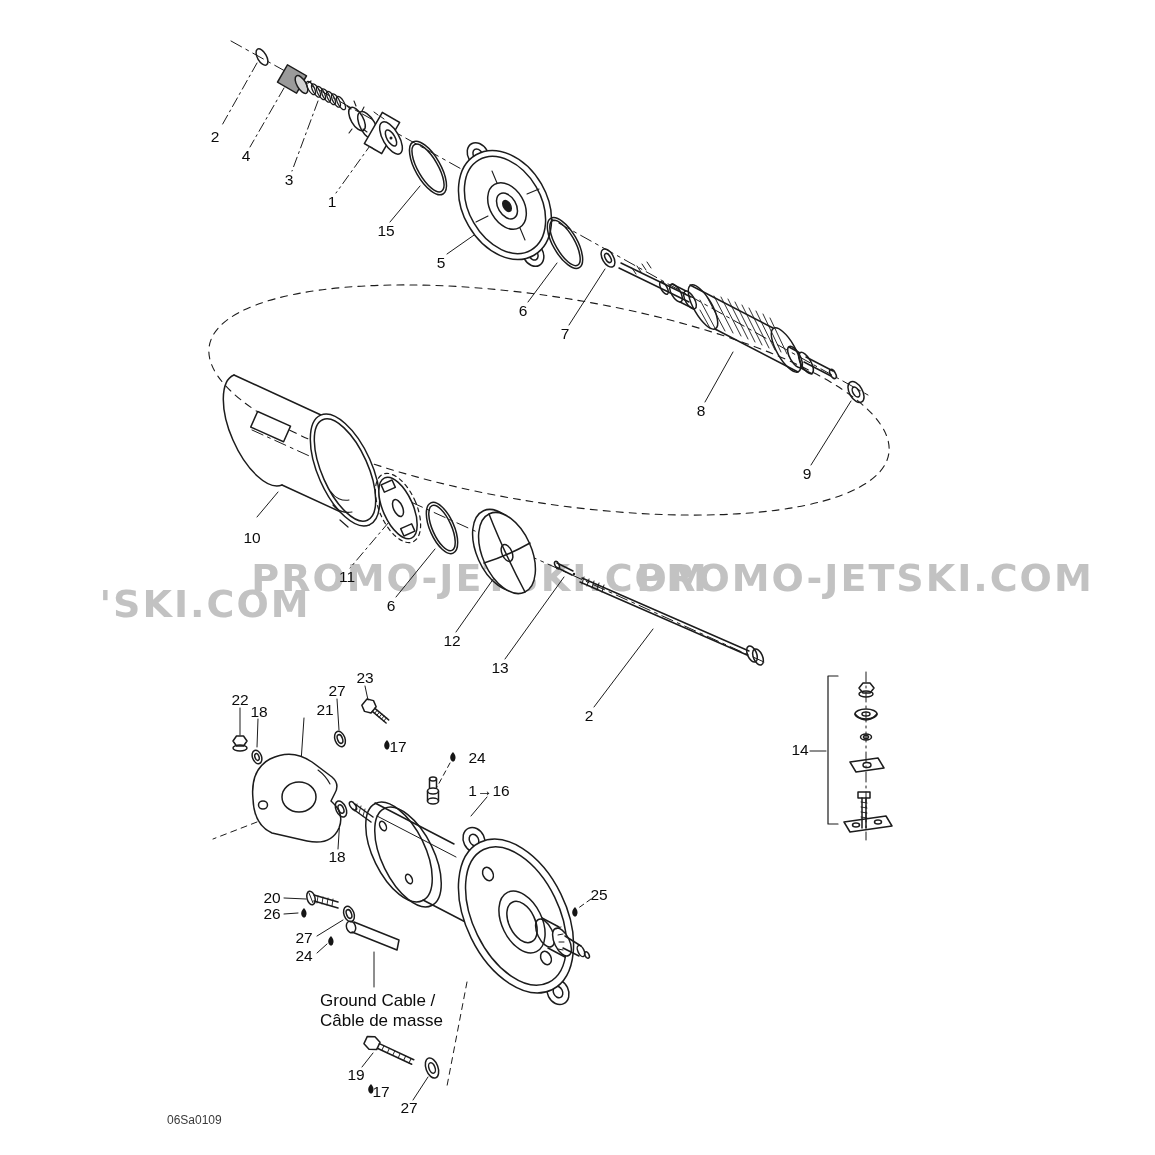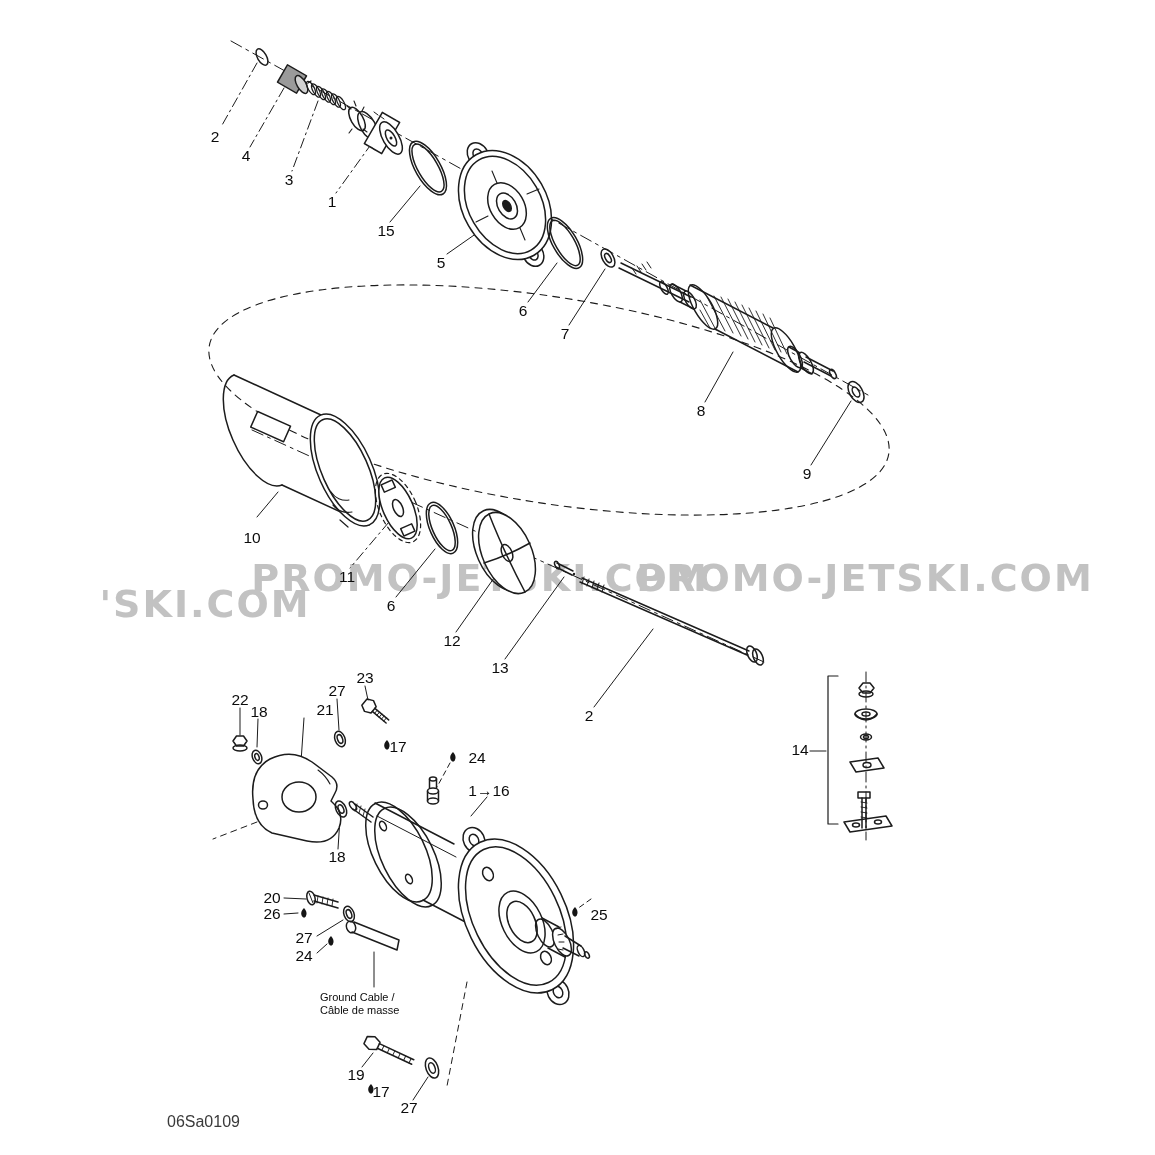--- a/index.html
+++ b/index.html
@@ -6,23 +6,23 @@
   .stage{position:relative;width:1155px;height:1155px;background:#ffffff;overflow:hidden;
          font-family:"Liberation Sans",sans-serif;}
   .watermark-layer{position:absolute;inset:0;z-index:1;}
   .watermark-layer span{position:absolute;transform:translate(-50%,-50%);
       font-family:"DejaVu Sans",sans-serif;font-weight:700;font-size:38px;
       letter-spacing:2px;color:#c2c2c2;white-space:nowrap;}
   svg.diagram{position:absolute;inset:0;z-index:2;}
   .callout-layer{position:absolute;inset:0;z-index:3;pointer-events:none;}
   .callout{position:absolute;transform:translate(-50%,-50%);font-size:15.5px;
       color:#0b0b0b;white-space:nowrap;}
-  .ground-label{position:absolute;left:320px;top:991px;z-index:3;font-size:11px;
+  .ground-label{position:absolute;left:320px;top:991px;z-index:3;font-size:17px;
       color:#0b0b0b;line-height:1.18;}
-  .drawing-code{position:absolute;left:167px;top:1113px;z-index:3;font-size:16px;color:#3a3a3a;}
+  .drawing-code{position:absolute;left:167px;top:1113px;z-index:3;font-size:12px;color:#3a3a3a;}
 </style>
 </head>
 <body>
 
 <div class="stage">
 
   <div class="watermark-layer">
       <span style="left: 205px; top: 604px; color: rgb(194, 194, 194);">'SKI.COM</span>
       <span style="left: 480px; top: 578px; color: rgb(194, 194, 194);">PROMO-JETSKI.COM</span>
       <span style="left: 865px; top: 578px; color: rgb(194, 194, 194);">PROMO-JETSKI.COM</span>
@@ -384,21 +384,21 @@
       <span class="callout" style="left: 337px; top: 691px;">27</span>
       <span class="callout" style="left: 365px; top: 678px;">23</span>
       <span class="callout" style="left: 398px; top: 747px;">17</span>
       <span class="callout" style="left: 477px; top: 758px;">24</span>
       <span class="callout" style="left: 489px; top: 791px;">1→16</span>
       <span class="callout" style="left: 337px; top: 857px;">18</span>
       <span class="callout" style="left: 272px; top: 898px;">20</span>
       <span class="callout" style="left: 272px; top: 914px;">26</span>
       <span class="callout" style="left: 304px; top: 938px;">27</span>
       <span class="callout" style="left: 304px; top: 956px;">24</span>
-      <span class="callout" style="left: 599px; top: 895px; margin-top: 20px;">25</span>
+      <span class="callout" style="left: 599px; top: 895px;">25</span>
       <span class="callout" style="left: 356px; top: 1075px;">19</span>
       <span class="callout" style="left: 381px; top: 1092px;">17</span>
       <span class="callout" style="left: 409px; top: 1108px;">27</span>
     </div>
 
   <div class="ground-label">
     <div>Ground Cable /</div>
     <div>Câble de masse</div>
   </div>
 

